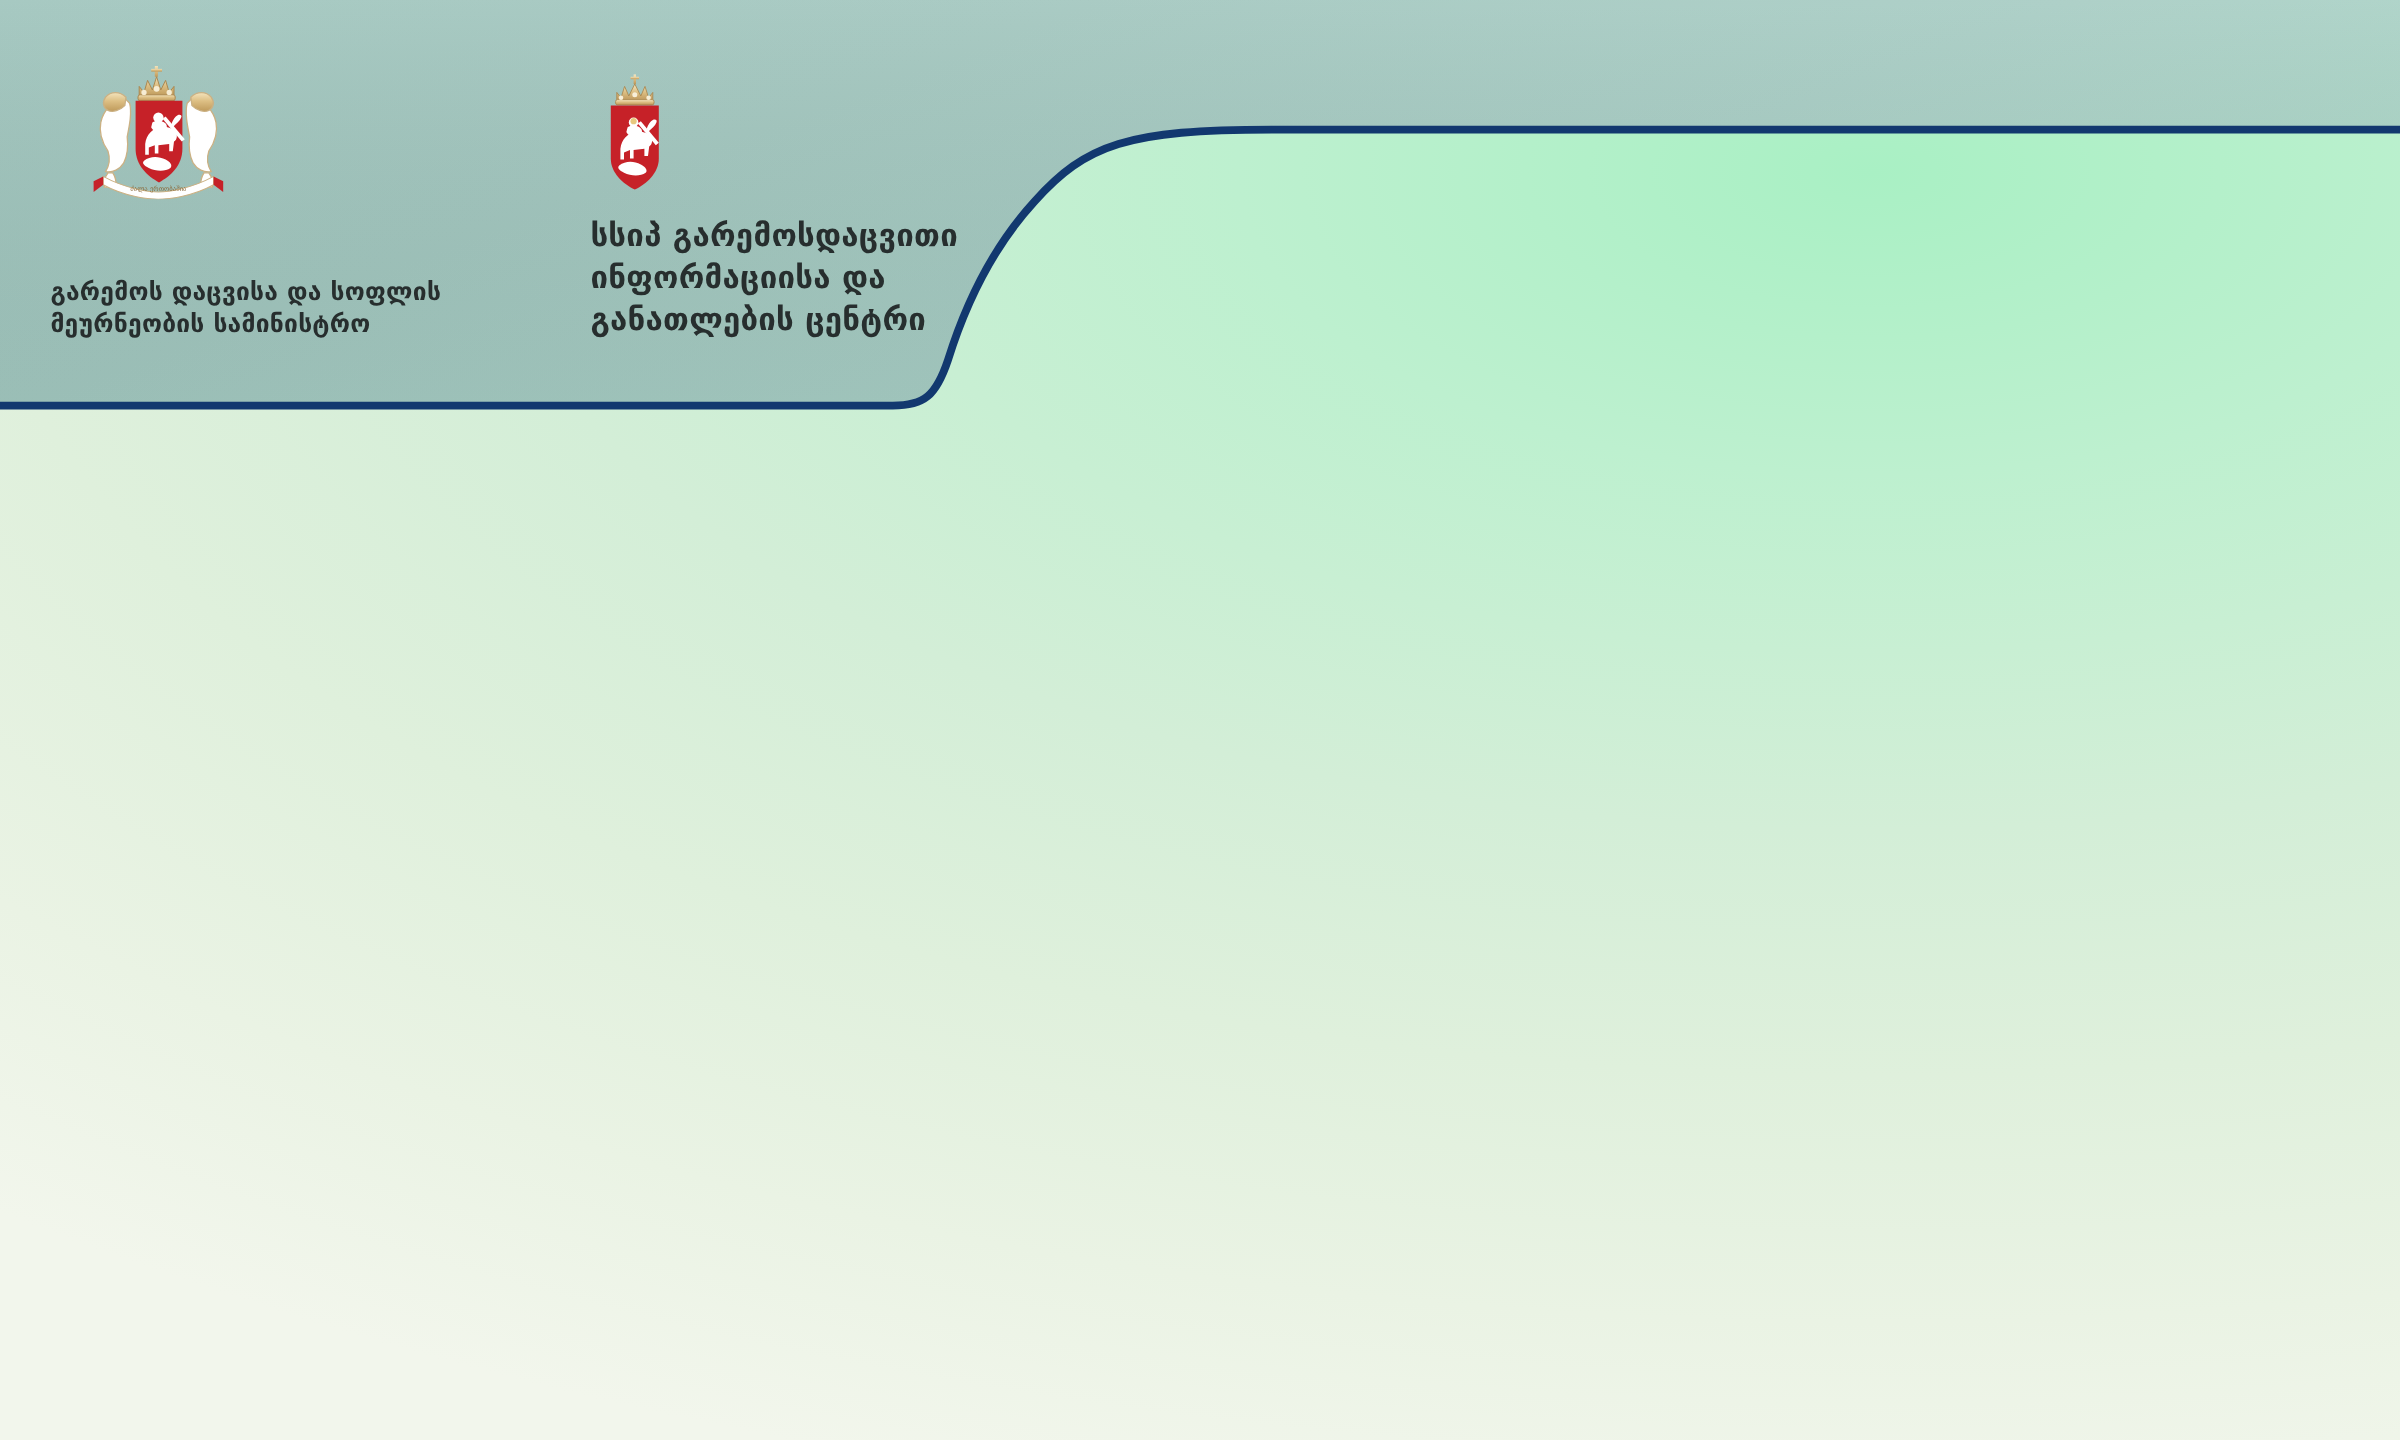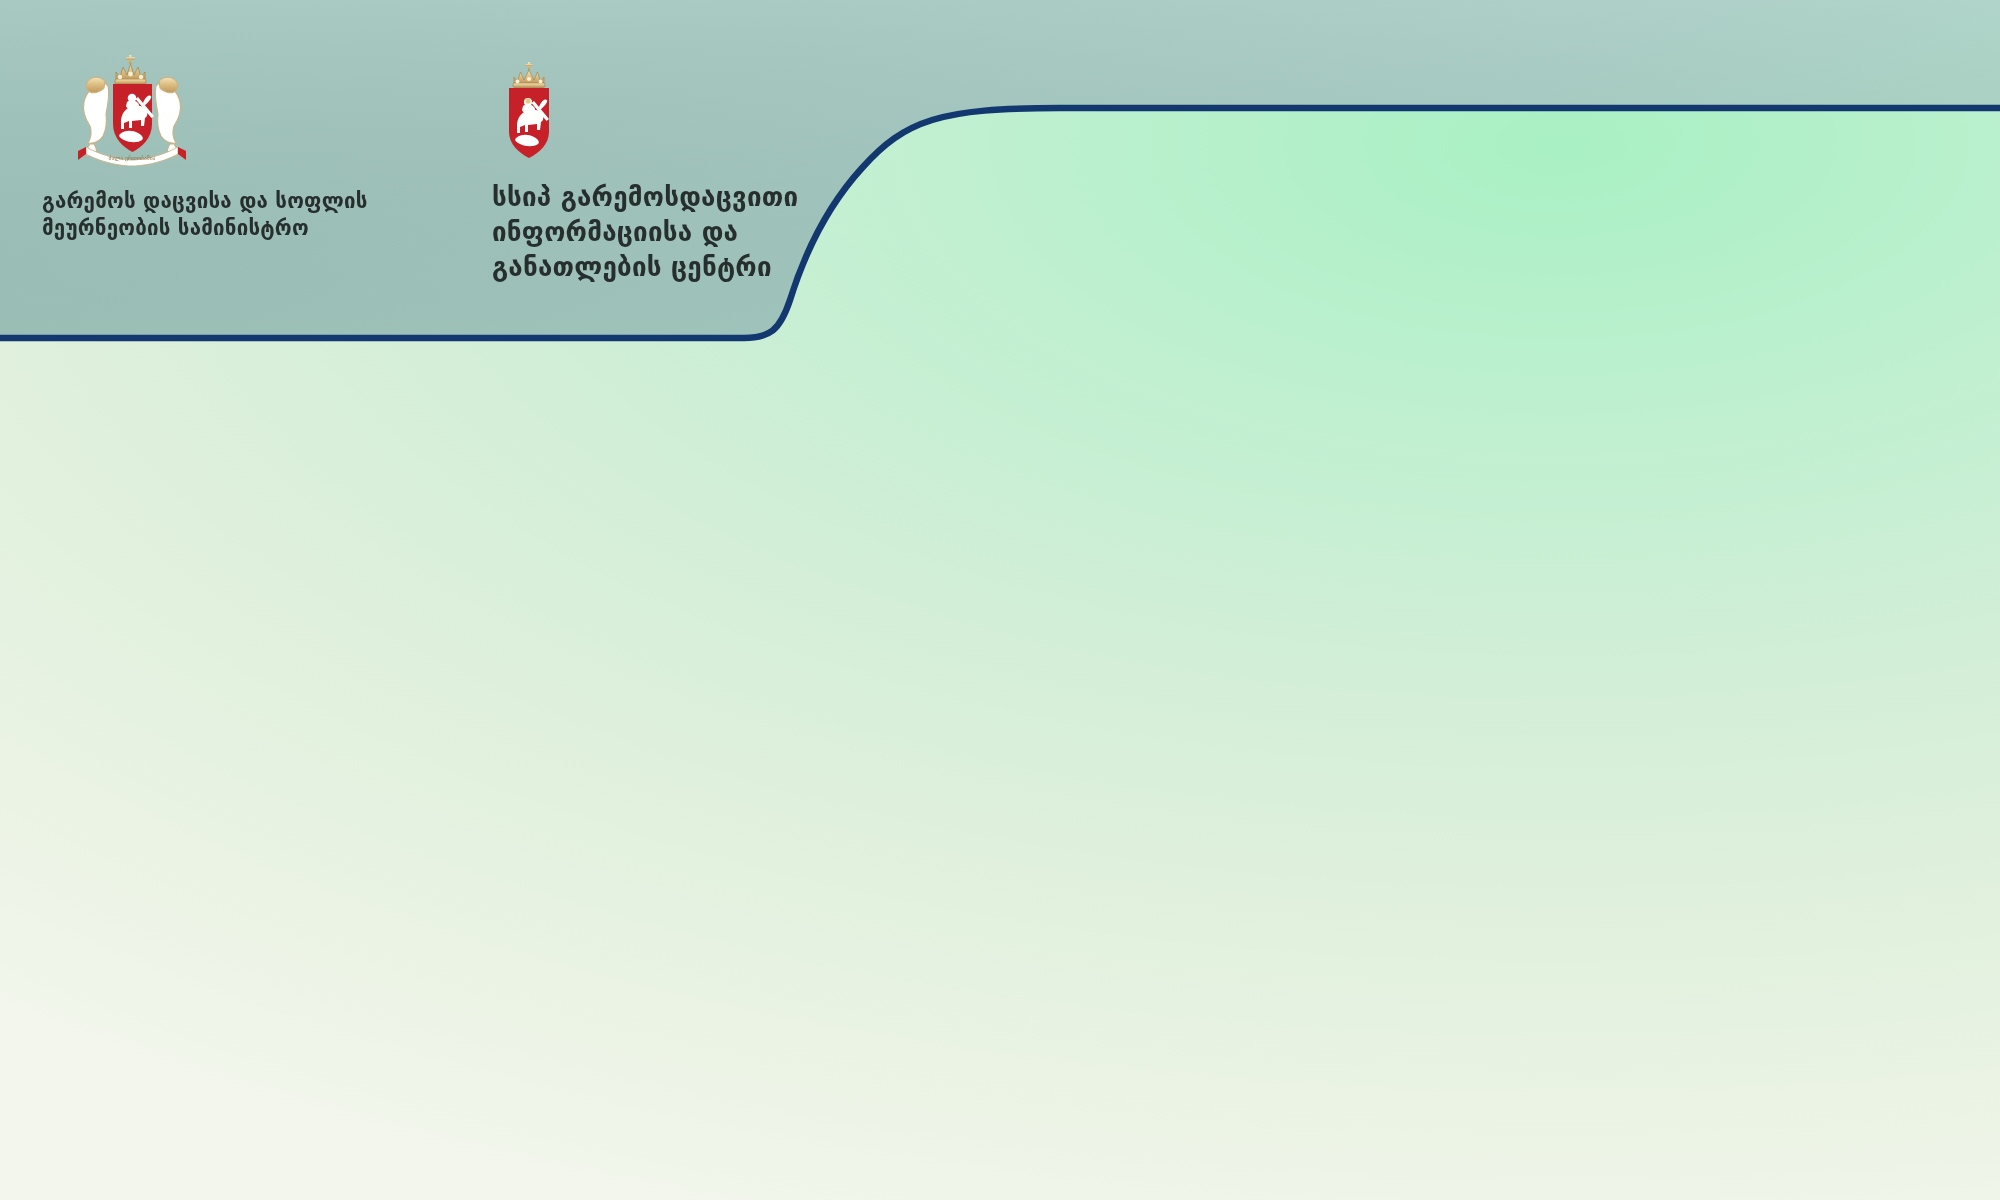--- a/index.html
+++ b/index.html
@@ -41,21 +41,21 @@
     width: 900px;
     height: 340px;
   }
 
   .logo-block {
     position: absolute;
     display: flex;
     flex-direction: column;
     align-items: flex-start;
   }
-  .logo-block.primary { left: 42px; top: 48px; width: 420px; }
+  .logo-block.primary { left: 42px; top: 48px; width: 420px; gap: 42px; }
   .logo-block.secondary { left: 492px; top: 60px; width: 320px; }
 
   .emblem-wrap { display: block; }
   .logo-block.primary .emblem-wrap { margin-left: 22px; }
   .logo-block.secondary .emblem-wrap { margin-left: 4px; }
 
   .org-name {
     color: #272e2e;
     font-weight: 700;
     letter-spacing: 0.2px;

